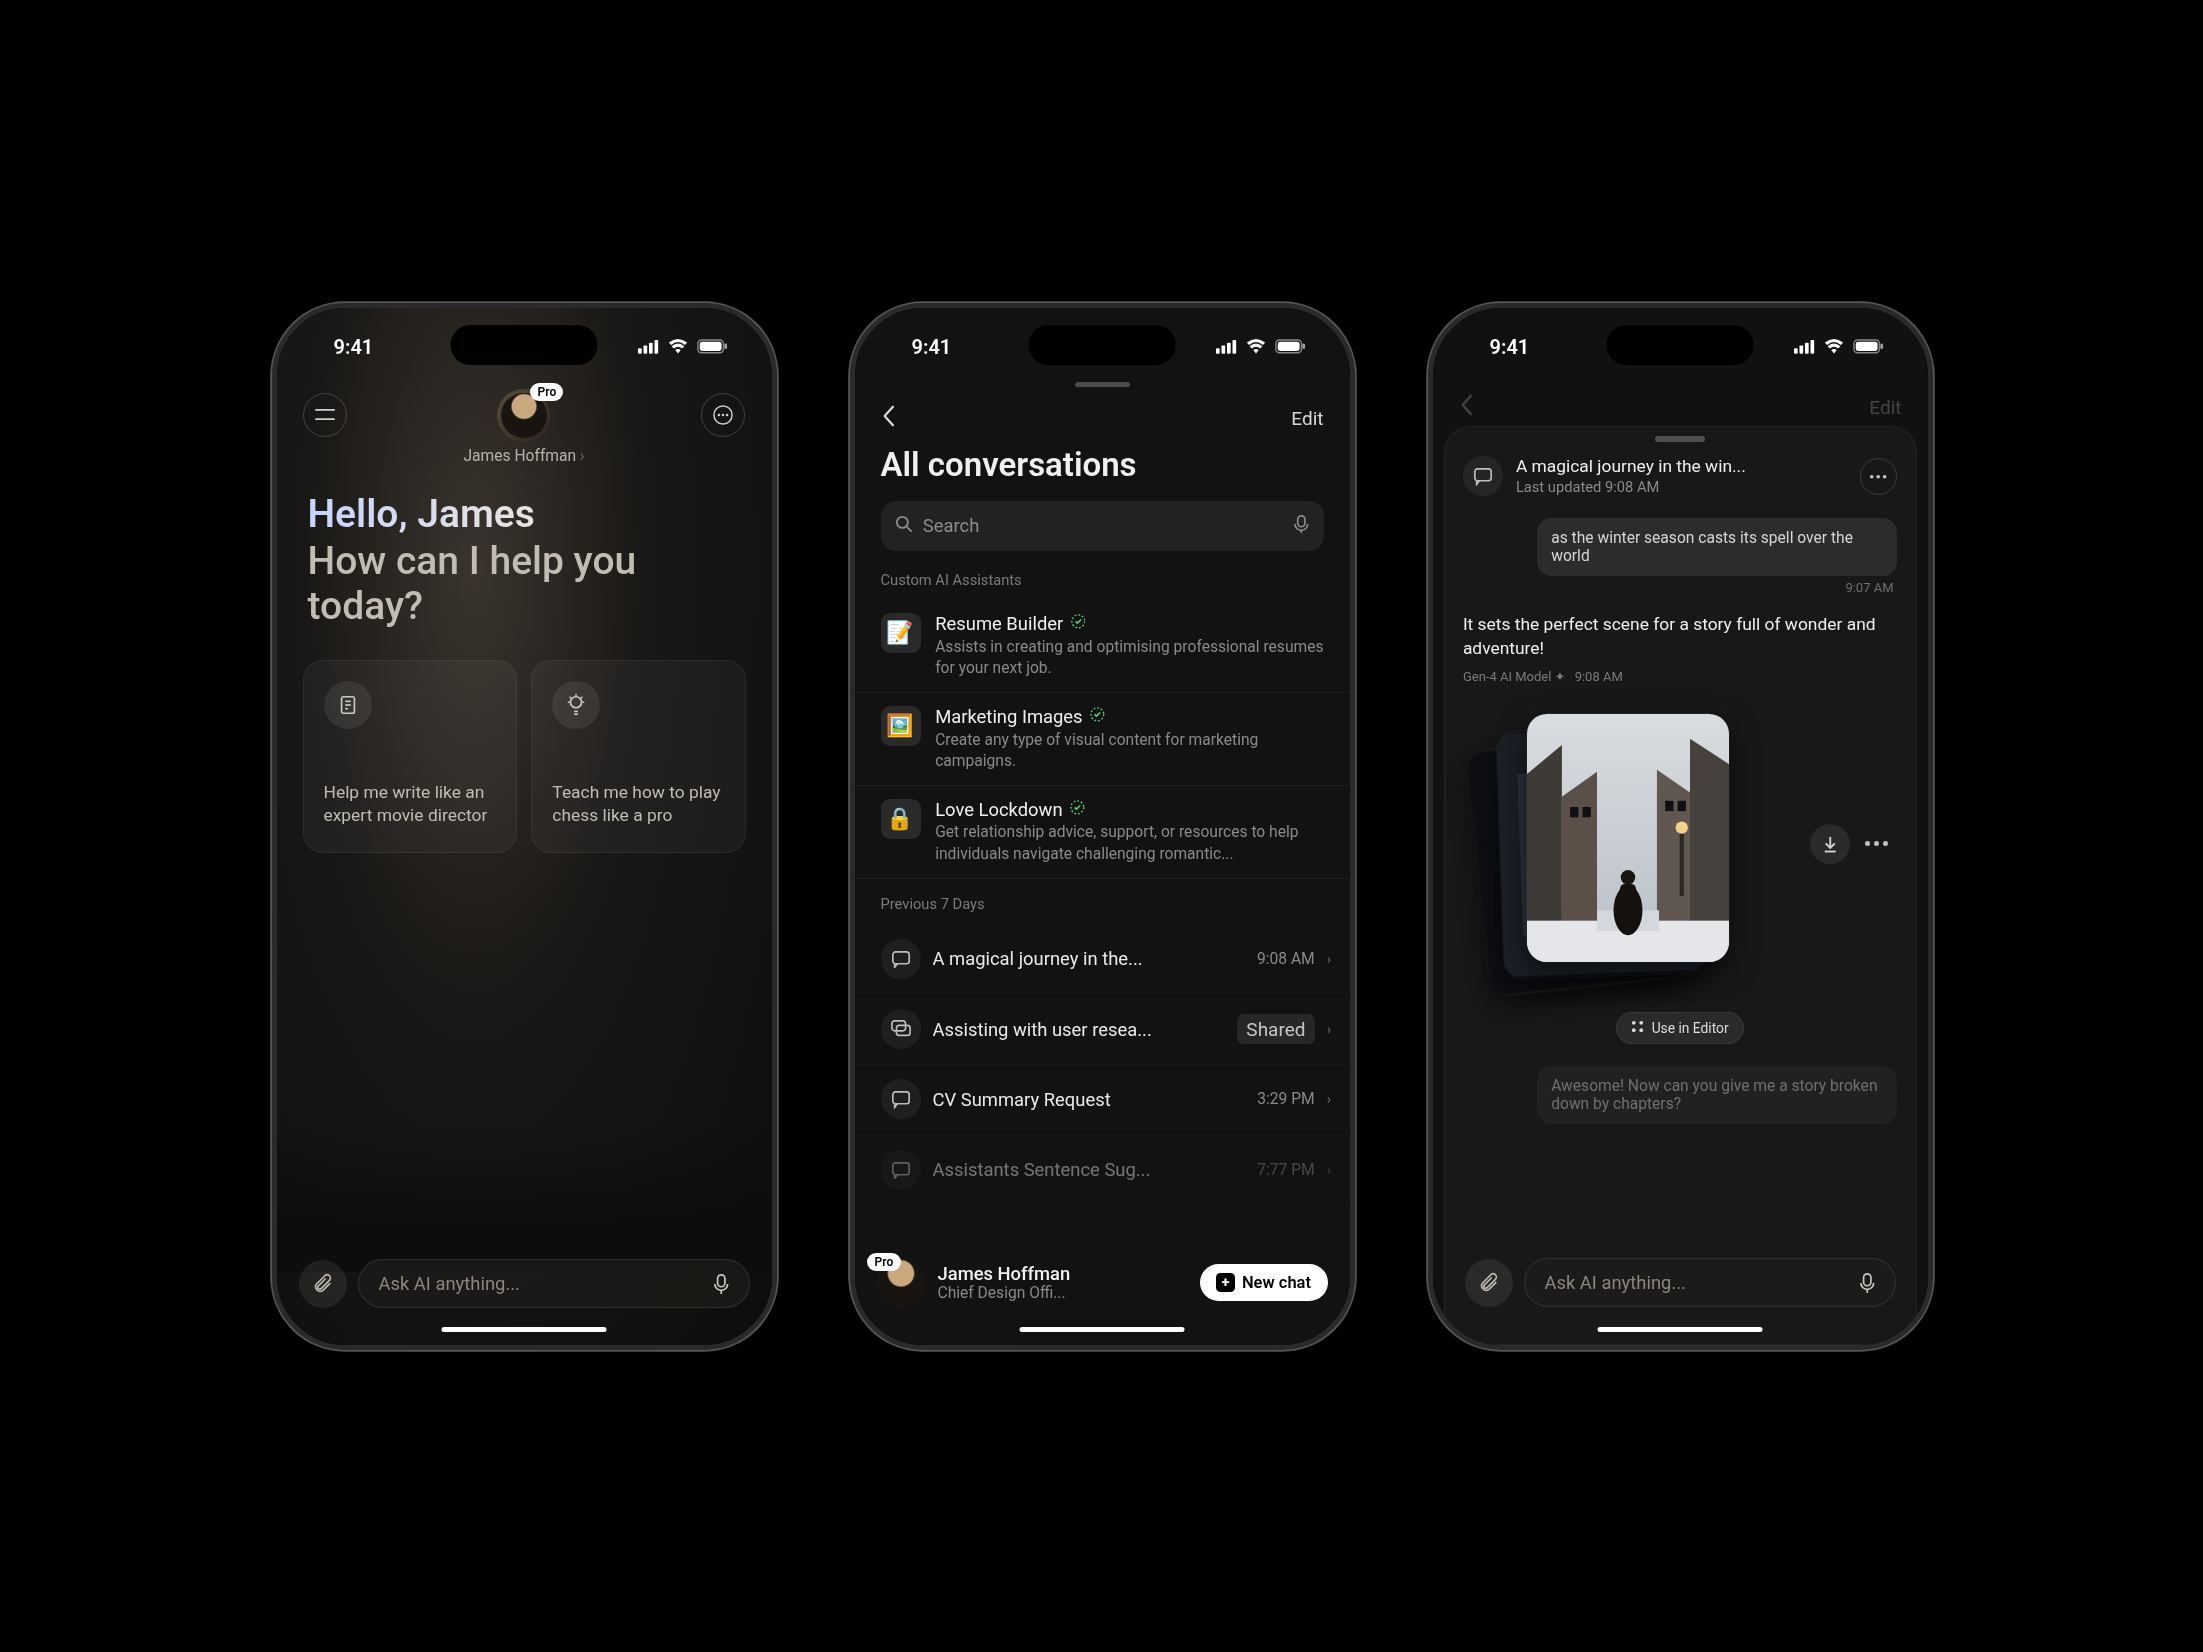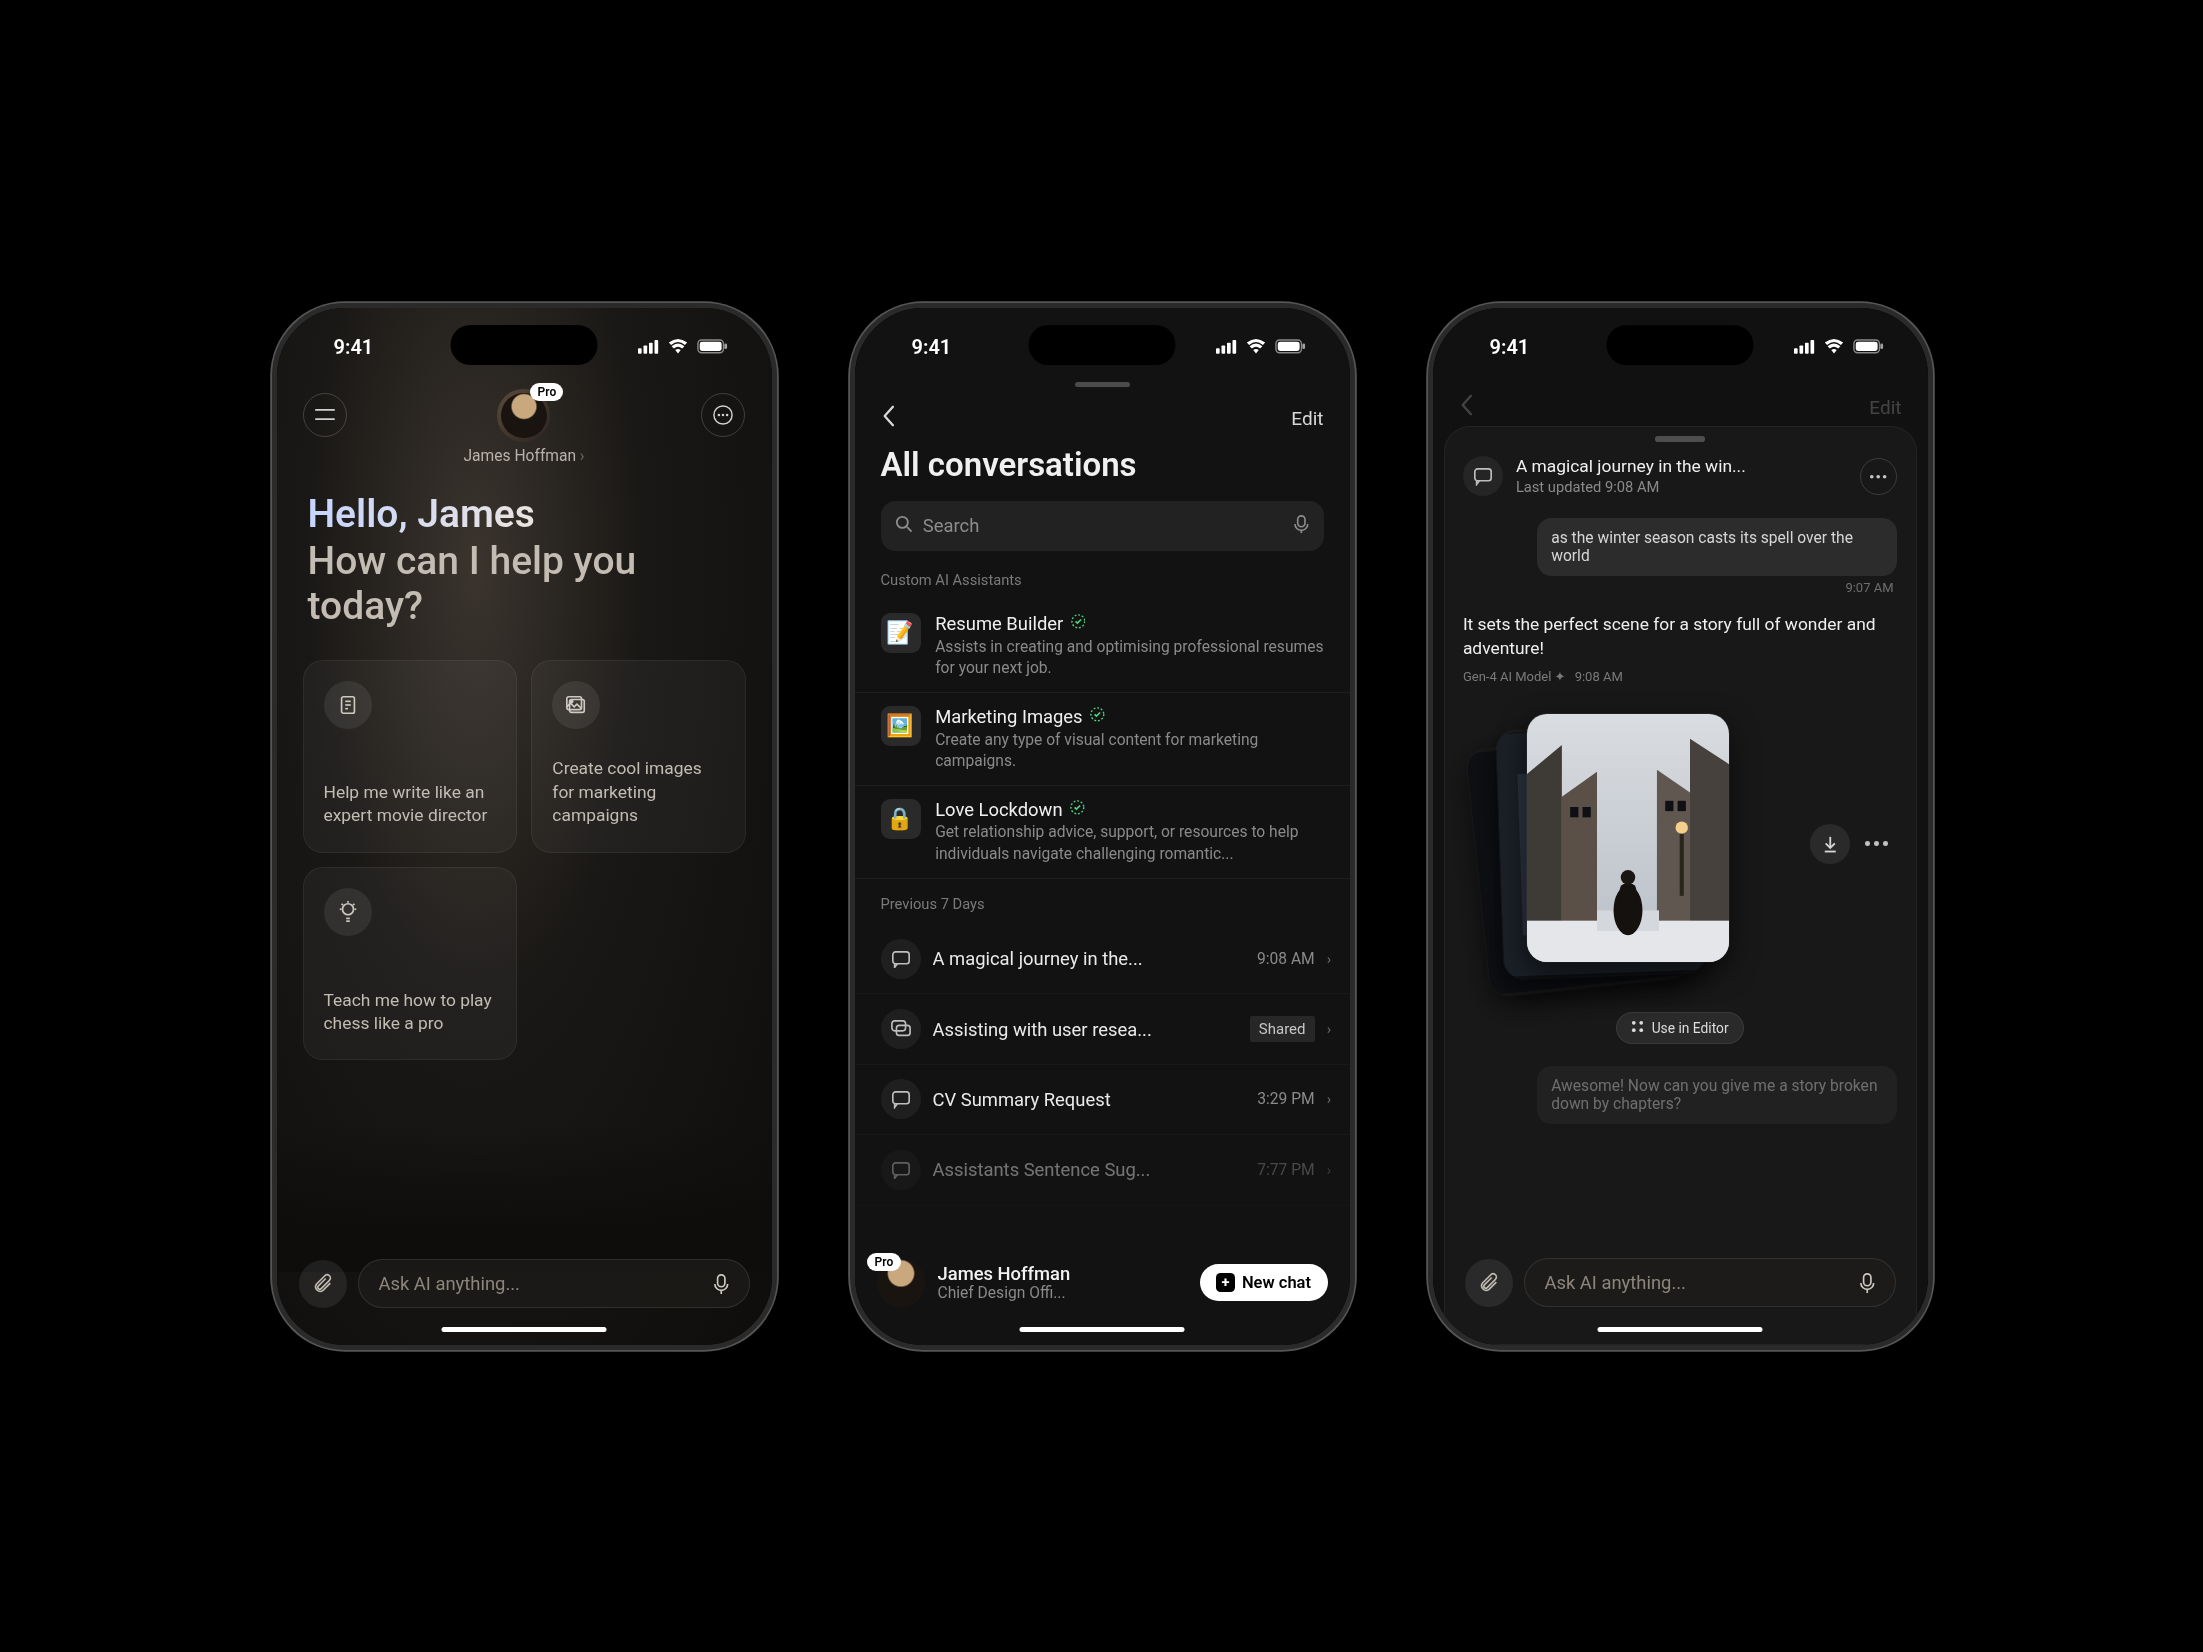--- a/index.html
+++ b/index.html
@@ -212,21 +212,21 @@
     cursor:pointer;
   }
   .conv-icon {
     width:40px;height:40px;border-radius:50%;
     background: rgba(255,255,255,.06);
     display:flex;align-items:center;justify-content:center;
     color:#bebebe; flex-shrink:0;
   }
   .conv-title { flex:1; font-size:18.4px; color:#eaeaea; white-space:nowrap; overflow:hidden; text-overflow:ellipsis;}
   .conv-meta { font-size:15.6px; color:#8a8a8a; }
-  .shared-tag { font-size:15px; color:#c6c6c6; background:rgba(255,255,255,.09); padding:3.7px 9.2px; border-radius:2px;}
+  .shared-tag { font-size:19px; color:#c6c6c6; background:rgba(255,255,255,.09); padding:3.7px 9.2px; border-radius:7px;}
   .chev-r { color:#6a6a6a; }
 
   .s2-footer {
     position:absolute; left:0;right:0; bottom:27.5px;
     padding: 13px 22px 11px;
     display:flex; align-items:center; gap:13px;
     background: linear-gradient(180deg, transparent, #121212 30%);
   }
   .s2-avatar {
     width:48px;height:48px;border-radius:50%;
@@ -375,31 +375,20 @@
       <div class="suggest-card">
         <div class="card-icon">
           <svg width="22" height="22" viewBox="0 0 24 24" fill="none" stroke="#cfcac1" stroke-width="1.8">
               <rect x="5" y="3" width="14" height="18" rx="2"></rect>
               <line x1="9" y1="8" x2="15" y2="8"></line>
               <line x1="9" y1="12" x2="15" y2="12"></line>
               <line x1="9" y1="16" x2="12" y2="16"></line>
             </svg>
         </div>
         <div class="card-text">Help me write like an expert movie director</div>
-      </div>
-      <div class="suggest-card">
-        <div class="card-icon">
-          <svg width="24" height="22" viewBox="0 0 26 24" fill="none" stroke="#cfcac1" stroke-width="1.8">
-              <rect x="6" y="6" width="16" height="14" rx="2"></rect>
-              <rect x="3" y="3" width="16" height="14" rx="2"></rect>
-              <circle cx="8" cy="8" r="1.5" fill="#cfcac1"></circle>
-              <path d="M3 14 l4 -4 4 4 3 -3 5 5"></path>
-            </svg>
-        </div>
-        <div class="card-text">Create cool images for marketing campaigns</div>
       </div>
       <div class="suggest-card">
         <div class="card-icon">
           <svg width="22" height="24" viewBox="0 0 24 26" fill="none" stroke="#cfcac1" stroke-width="1.8">
               <circle cx="12" cy="10" r="6"></circle>
               <line x1="10" y1="20" x2="14" y2="20"></line>
               <line x1="10" y1="23" x2="14" y2="23"></line>
               <line x1="12" y1="1" x2="12" y2="3"></line>
               <line x1="3" y1="10" x2="5" y2="10"></line>
               <line x1="19" y1="10" x2="21" y2="10"></line>

